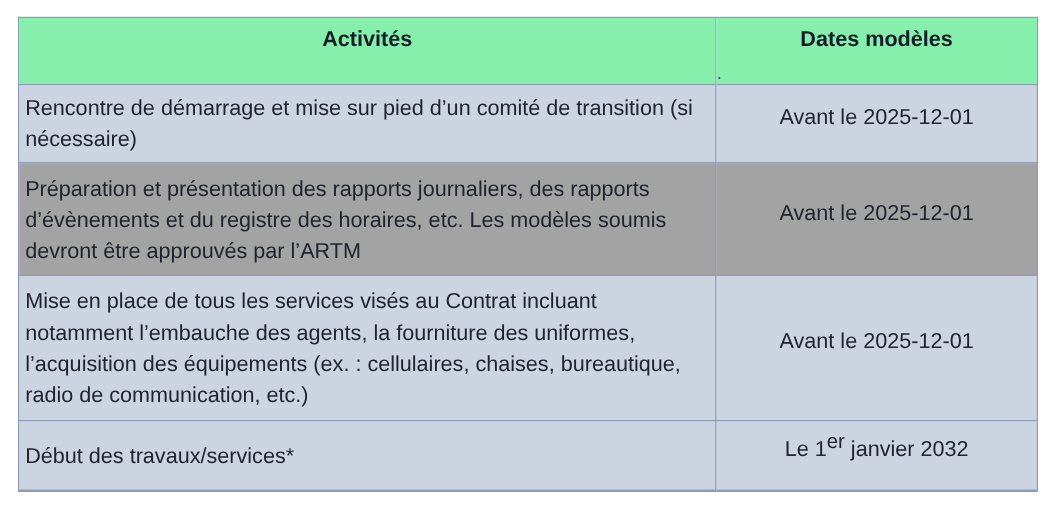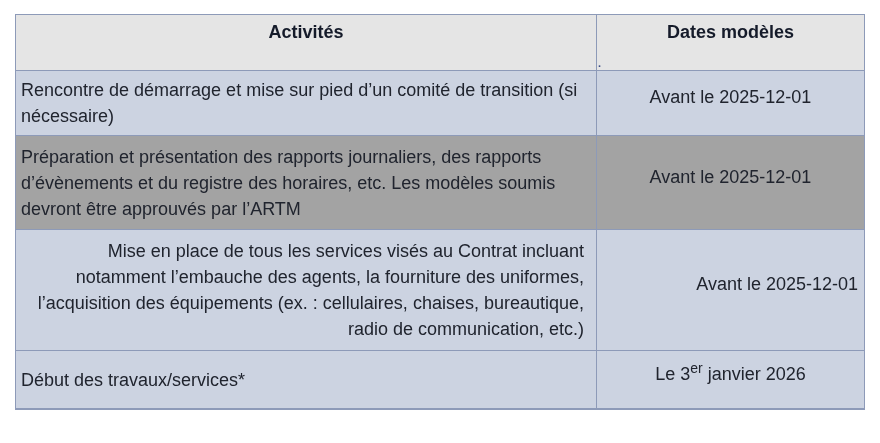--- a/index.html
+++ b/index.html
@@ -35,21 +35,21 @@
   col.c-date     { width: 268px; }
 
   th {
     height: 48px;
     vertical-align: top;
     padding: 7px 4px 0 4px;
     font-size: 18px;
     font-weight: bold;
     text-align: center;
     color: #151b2a;
-    background: #e5e5e5;
+    background: #86efac;
     position: relative;
   }
   td {
     font-size: 18px;
     line-height: 26px;
   }
   td.act {
     vertical-align: middle;
     padding: 2px 12px 2px 5px;
     text-align: left;
@@ -58,35 +58,35 @@
   td.date {
     vertical-align: middle;
     text-align: center;
     padding: 0 6px 12px 6px;
   }
   tr.shaded td { background: #ccd3e1; }
   tr.plain  td { background: #a3a3a3; }
 
   tr.r1 td { height: 52px; }
   tr.r2 td { height: 81px; }
-  tr.r3 td { height: 108px; text-align: right; }
+  tr.r3 td { height: 108px; }
   tr.r4 td { height: 42px; }
   tr.r5 td { height: 45px; }
   tr.r5 td { border-bottom-width: 2px; }
 
   .stray-dot {
     position: absolute;
     left: 1px;
     bottom: 1px;
     font-size: 11px;
     line-height: 1;
     color: #3c4d84;
   }
   sup.ordinal {
-    font-size: 14px;
+    font-size: 17px;
     vertical-align: super;
     line-height: 0;
   }
 </style>
 </head>
 <body>
 
 <div class="page">
 
   <table class="schedule">
@@ -114,19 +114,19 @@
         <td class="act">Préparation et présentation des rapports journaliers, des rapports d’évènements et du registre des horaires, etc. Les modèles soumis devront être approuvés par l’ARTM</td>
         <td class="date">Avant le 2025-12-01</td>
       </tr>
       <tr class="shaded r3">
         <td class="act">Mise en place de tous les services visés au Contrat incluant notamment l’embauche des agents, la fourniture des uniformes, l’acquisition des équipements (ex. : cellulaires, chaises, bureautique, radio de communication, etc.)</td>
         <td class="date">Avant le 2025-12-01</td>
       </tr>
       <tr class="shaded r5">
         <td class="act">Début des travaux/services*</td>
         <td class="date">
-          <span>Le 3</span><sup class="ordinal">er</sup><span> janvier 2026</span>
+          <span>Le 1</span><sup class="ordinal">er</sup><span> janvier 2032</span>
         </td>
       </tr>
     </tbody>
   </table>
 
 </div>
 
 </body></html>

